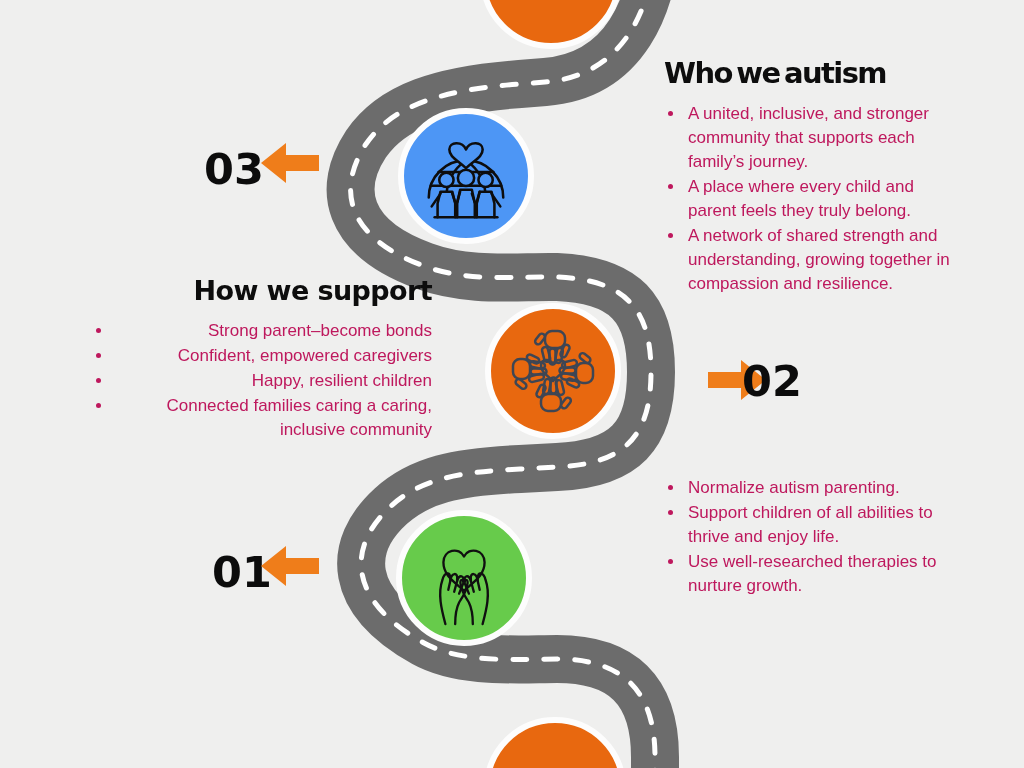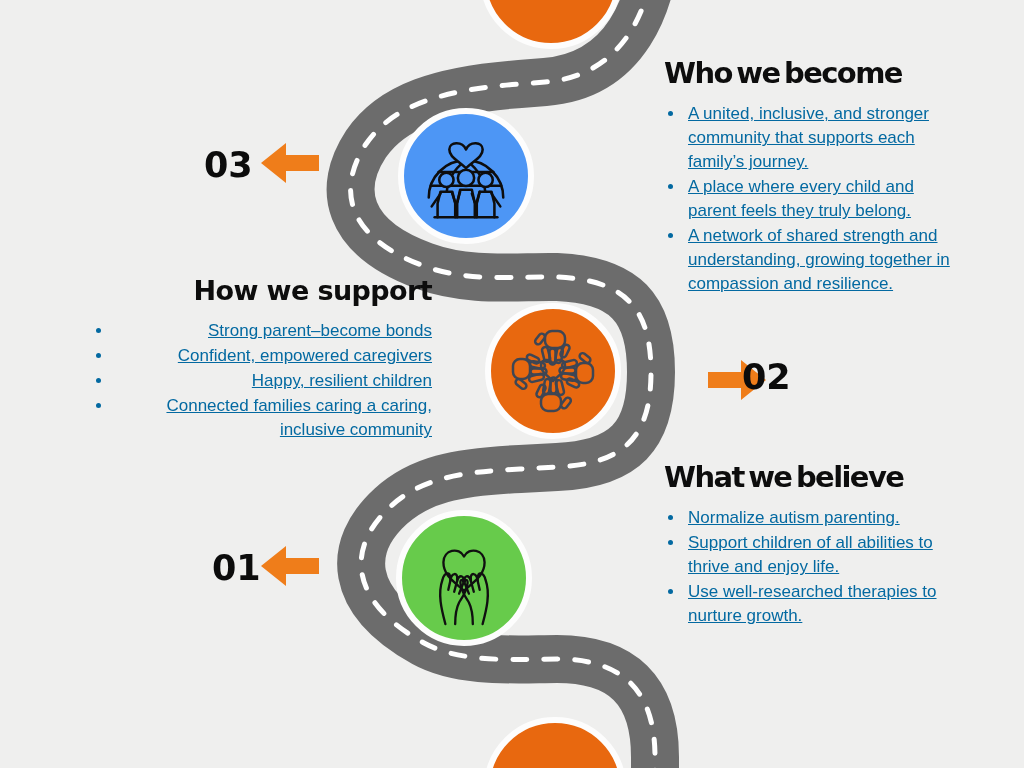--- a/index.html
+++ b/index.html
@@ -26,27 +26,27 @@
   .panel h2{
     margin:0;font-family:"DejaVu Sans",sans-serif;font-weight:bold;
     font-size:29px;line-height:1.05;color:#0d0d0d;
     letter-spacing:-1.6px;word-spacing:-4px;
   }
   .panel.left-style h2{
     font-size:27px;letter-spacing:-0.6px;word-spacing:0;
   }
   .panel ul{
     margin:14px 0 0;padding-left:21px;
-    font-size:17px;line-height:24px;color:#0369a1;text-decoration:underline;
+    font-size:17px;line-height:24px;color:#be185d;
   }
   .panel li{margin:0 0 1px;padding-left:3px;}
   
   .milestone-num{
     position:absolute;font-family:"DejaVu Sans",sans-serif;
-    font-weight:bold;font-size:35px;color:#0c0c0c;line-height:1;
+    font-weight:bold;font-size:43px;color:#0c0c0c;line-height:1;
   }
   .arrow{position:absolute;}
 </style>
 </head>
 <body>
 
 <div id="canvas">
 
   <svg id="road-svg" width="1024" height="768" viewBox="0 0 1024 768" aria-hidden="true">
     <path d="M657,-80 C657,10 622,76 545,82 L520,84 C440,90 392,106 366,144
@@ -140,40 +140,39 @@
     <polygon points="58,20 33,0 33,12 0,12 0,28 33,28 33,40" fill="#ef7d1a"></polygon>
   </svg>
   <div class="milestone-num" style="left:742px;top:360px;">02</div>
 
   <div class="milestone-num" style="left:212px;top:551px;text-align:center;">01</div>
   <svg class="arrow" style="left:261px;top:546px;" width="58" height="40" viewBox="0 0 58 40">
     <polygon points="0,20 25,0 25,12 58,12 58,28 25,28 25,40" fill="#ef7d1a"></polygon>
   </svg>
 
   <div class="panel" style="left:664px;top:58px;width:300px;">
-    <h2>Who we become</h2>
+    <h2>Who we autism</h2>
     <ul>
         <li>A united, inclusive, and stronger community that supports each family’s journey.</li>
         <li>A place where every child and parent feels they truly belong.</li>
         <li>A network of shared strength and understanding, growing together in compassion and resilience.</li>
       </ul>
   </div>
 
   <div class="panel left-style" style="left:92px;top:277px;width:340px;text-align:right;">
     <h2>How we support</h2>
     <ul>
         <li>Strong parent–become bonds</li>
         <li>Confident, empowered caregivers</li>
         <li>Happy, resilient children</li>
         <li>Connected families caring a caring, inclusive community</li>
       </ul>
   </div>
 
   <div class="panel" style="left:664px;top:462px;width:300px;">
-    <h2>What we believe</h2>
     <ul>
         <li>Normalize autism parenting.</li>
         <li>Support children of all abilities to thrive and enjoy life.</li>
         <li>Use well-researched therapies to nurture growth.</li>
       </ul>
   </div>
 
 </div>
 
 </body></html>

